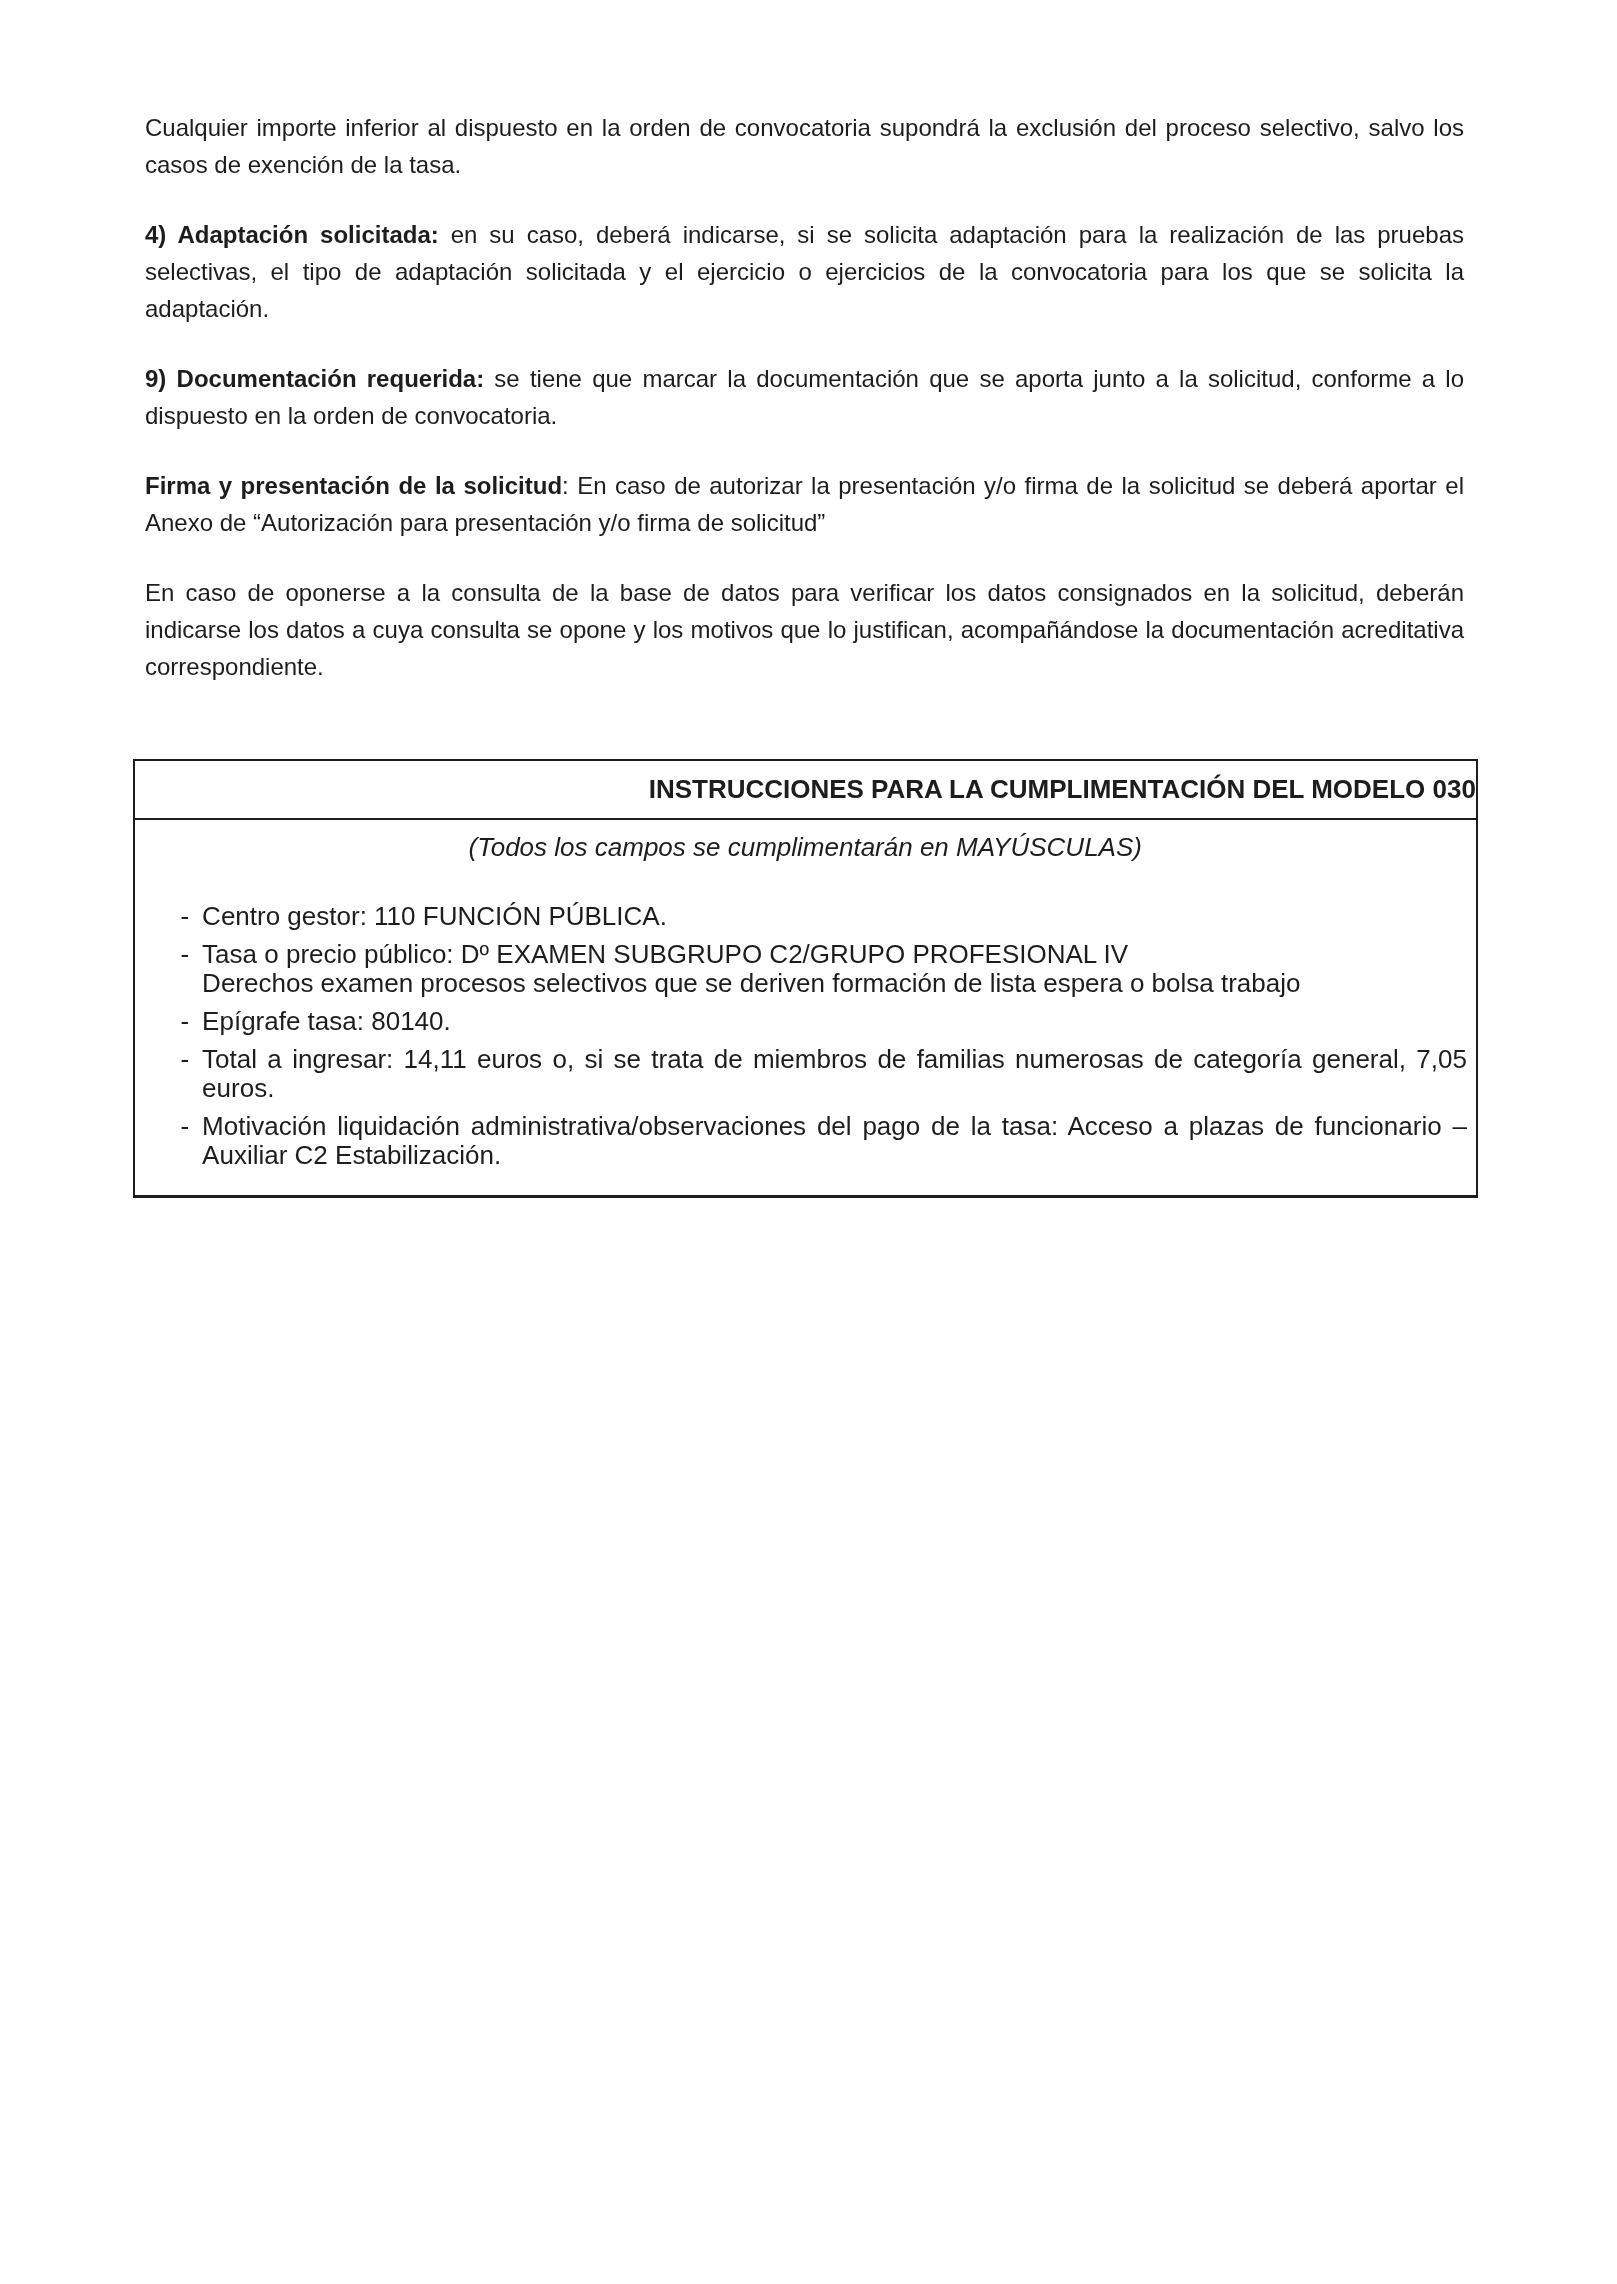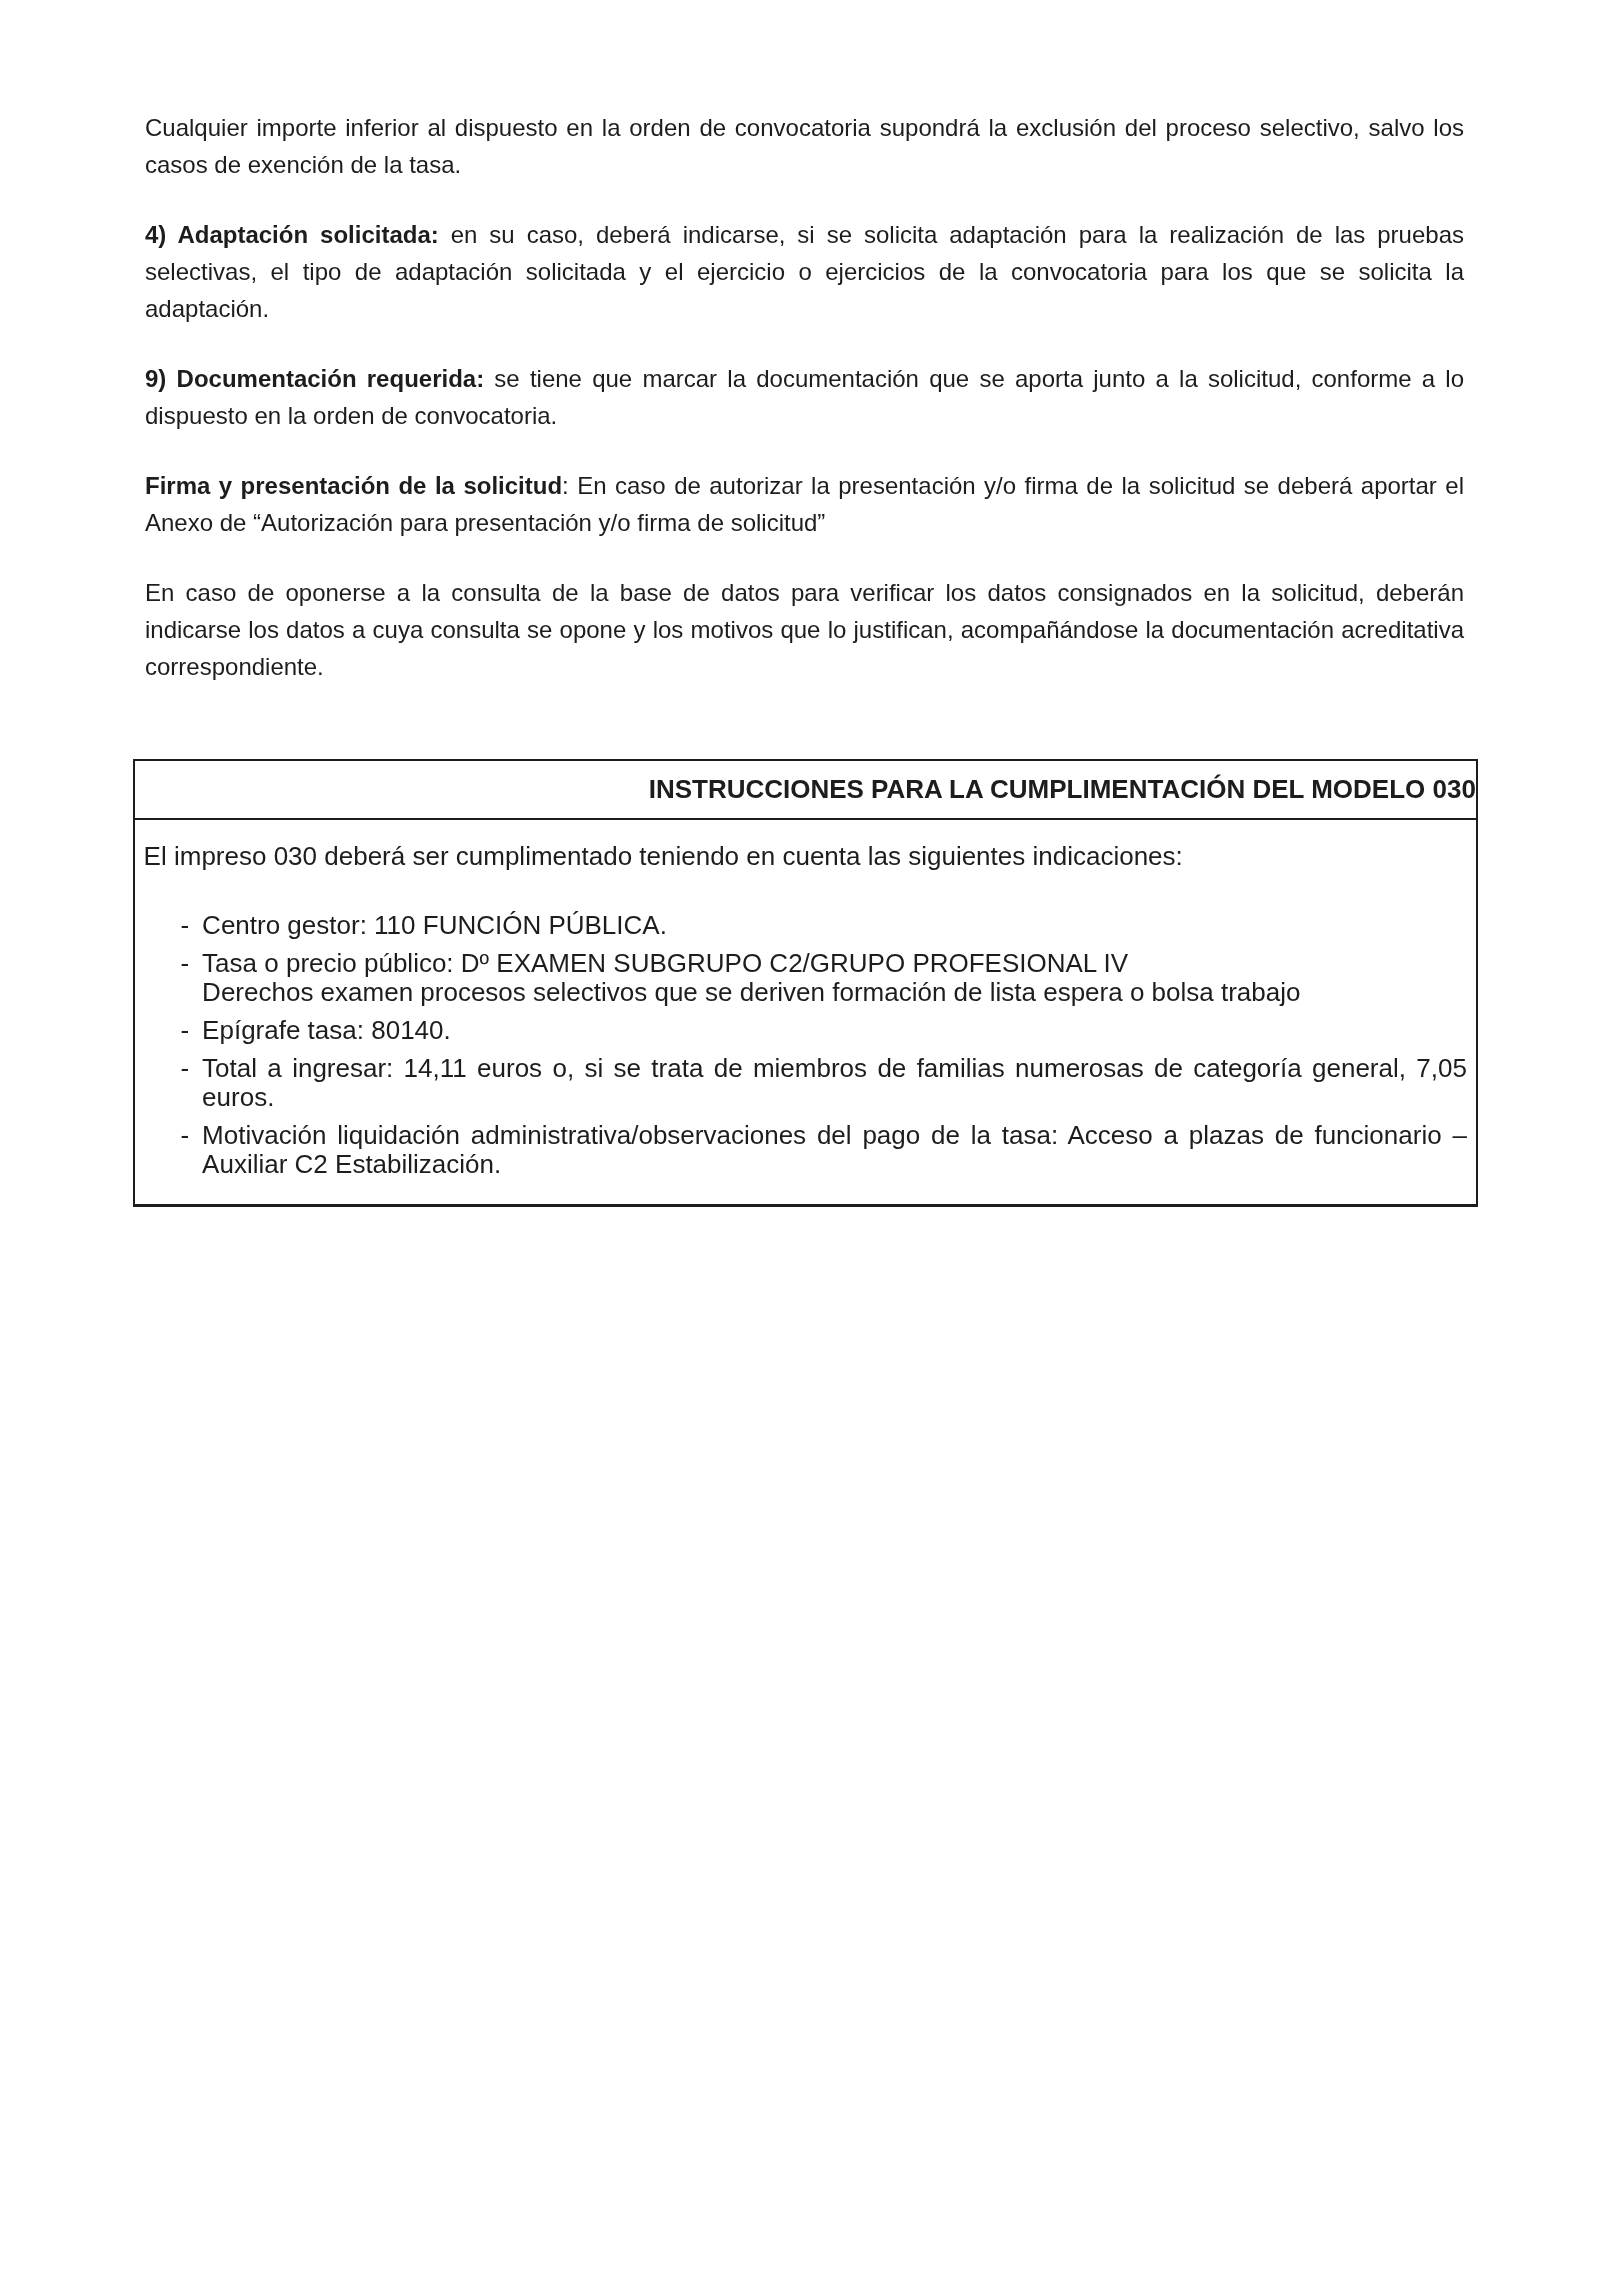--- a/index.html
+++ b/index.html
@@ -91,21 +91,21 @@
 
   <p class="para"><span class="lead">Firma y presentación de la solicitud</span><span>: En caso de autorizar la presentación y/o firma de la solicitud se deberá aportar el Anexo de “Autorización para presentación y/o firma de solicitud”</span></p>
 
   <p class="para"><span>En caso de oponerse a la consulta de la base de datos para verificar los datos consignados en la solicitud, deberán indicarse los datos a cuya consulta se opone y los motivos que lo justifican, acompañándose la documentación acreditativa correspondiente.</span></p>
 
   <div class="ibox">
     <div class="ibox-header">
       <span>INSTRUCCIONES PARA LA CUMPLIMENTACIÓN DEL MODELO 030</span>
     </div>
     <div class="ibox-body">
-      <div class="ibox-intro">El impreso 030 deberá ser cumplimentado teniendo en cuenta las siguientes indicaciones:</div>
+      <div class="ibox-subtitle">(Todos los campos se cumplimentarán en MAYÚSCULAS)</div>
 
       <div class="ilist">
         <div class="li">
           <span class="li-dash">-</span>
           <div class="li-text">Centro gestor: 110 FUNCIÓN PÚBLICA.</div>
         </div>
         <div class="li">
           <span class="li-dash">-</span>
           <div class="li-text">Tasa o precio público: Dº EXAMEN SUBGRUPO C2/GRUPO PROFESIONAL IV
 Derechos examen procesos selectivos que se deriven formación de lista espera o bolsa trabajo</div>

